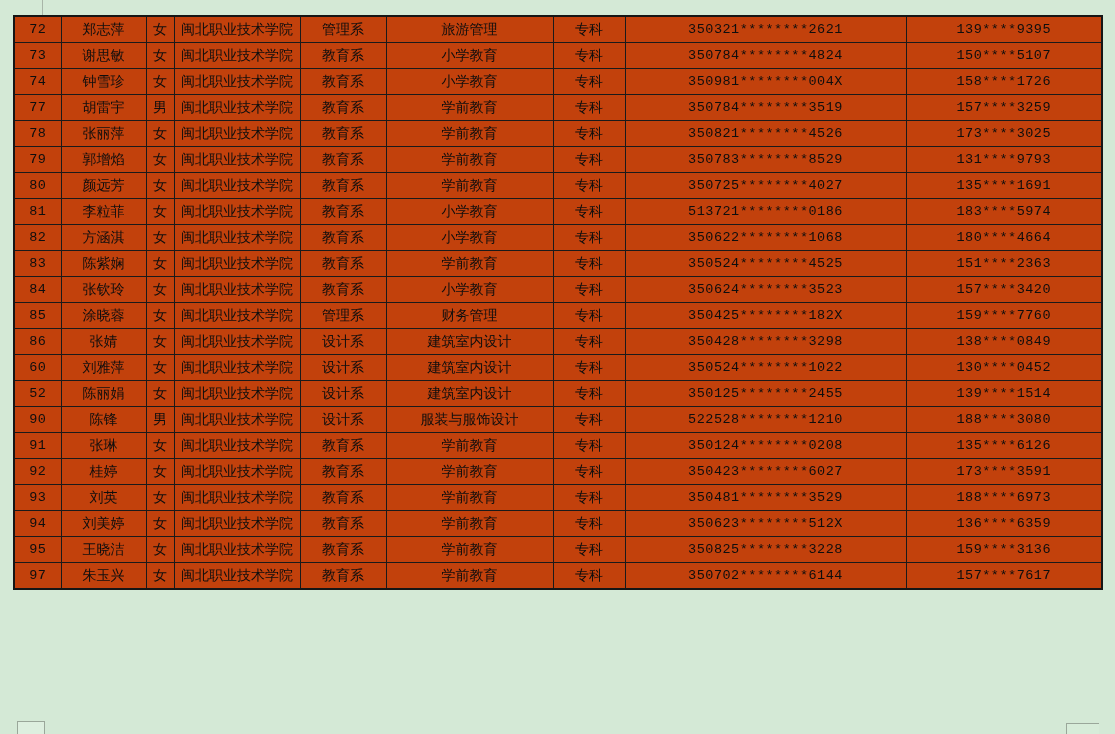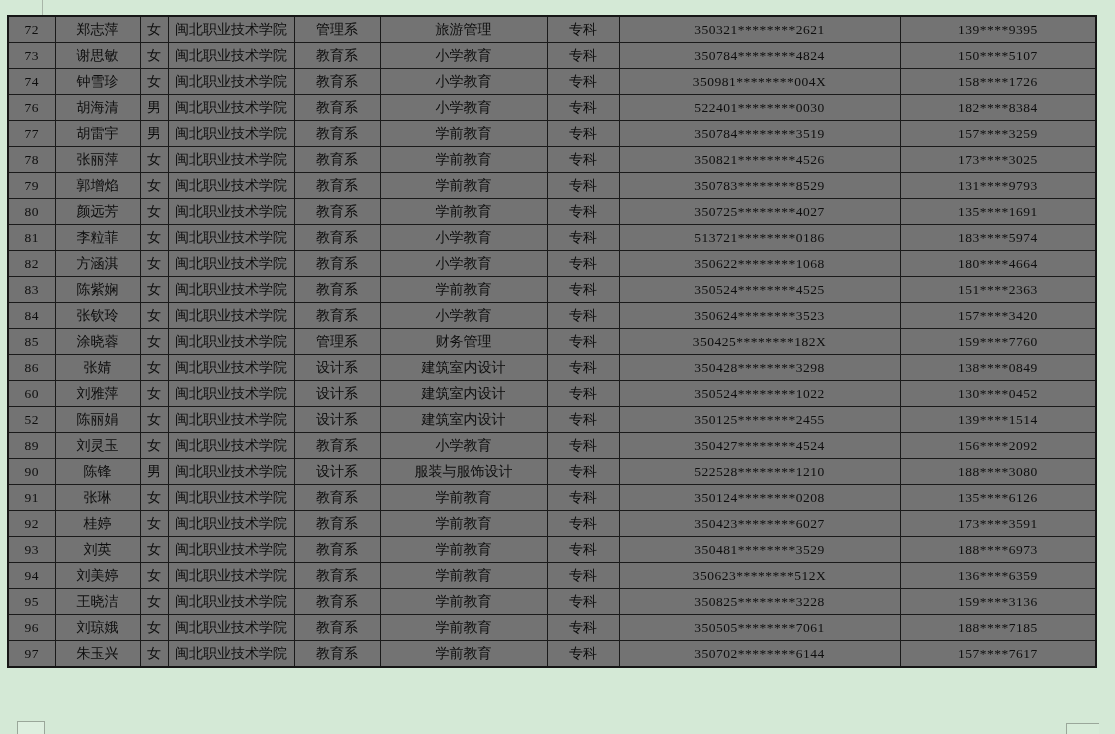--- a/index.html
+++ b/index.html
@@ -2,24 +2,25 @@
 <html><head>
 <meta charset="utf-8">
 <style>
   html,body{margin:0;padding:0;}
   body{
     width:1115px;height:734px;position:relative;overflow:hidden;
     background:#d4e9d6;
     font-family:"Liberation Serif","DejaVu Serif",serif;
   }
   .roster-table{
-    position:absolute;left:7px;top:15px;
+    position:absolute;left:13px;top:15px;
     border-collapse:collapse;table-layout:fixed;
-    background:#737373;
+    background:#c2410c;
     border:2px solid #161616;
+    font-family:Liberation Mono, monospace;
   }
   .roster-table td{
     border:1px solid #1a1a1a;
     height:25px;padding:0 2px;
     text-align:center;vertical-align:middle;
     font-size:14px;color:#0e0e0e;
     white-space:nowrap;overflow:hidden;
   }
   td.col-no, td.col-id_number, td.col-phone{font-size:13.5px;letter-spacing:0.5px;}
   col.c-no{width:47px}
@@ -81,31 +82,20 @@
         <td class="col-name">钟雪珍</td>
         <td class="col-gender">女</td>
         <td class="col-school">闽北职业技术学院</td>
         <td class="col-dept">教育系</td>
         <td class="col-major">小学教育</td>
         <td class="col-level">专科</td>
         <td class="col-id_number">350981********004X</td>
         <td class="col-phone">158****1726</td>
       </tr>
       <tr>
-        <td class="col-no">76</td>
-        <td class="col-name">胡海清</td>
-        <td class="col-gender">男</td>
-        <td class="col-school">闽北职业技术学院</td>
-        <td class="col-dept">教育系</td>
-        <td class="col-major">小学教育</td>
-        <td class="col-level">专科</td>
-        <td class="col-id_number">522401********0030</td>
-        <td class="col-phone">182****8384</td>
-      </tr>
-      <tr>
         <td class="col-no">77</td>
         <td class="col-name">胡雷宇</td>
         <td class="col-gender">男</td>
         <td class="col-school">闽北职业技术学院</td>
         <td class="col-dept">教育系</td>
         <td class="col-major">学前教育</td>
         <td class="col-level">专科</td>
         <td class="col-id_number">350784********3519</td>
         <td class="col-phone">157****3259</td>
       </tr>
@@ -224,31 +214,20 @@
         <td class="col-name">陈丽娟</td>
         <td class="col-gender">女</td>
         <td class="col-school">闽北职业技术学院</td>
         <td class="col-dept">设计系</td>
         <td class="col-major">建筑室内设计</td>
         <td class="col-level">专科</td>
         <td class="col-id_number">350125********2455</td>
         <td class="col-phone">139****1514</td>
       </tr>
       <tr>
-        <td class="col-no">89</td>
-        <td class="col-name">刘灵玉</td>
-        <td class="col-gender">女</td>
-        <td class="col-school">闽北职业技术学院</td>
-        <td class="col-dept">教育系</td>
-        <td class="col-major">小学教育</td>
-        <td class="col-level">专科</td>
-        <td class="col-id_number">350427********4524</td>
-        <td class="col-phone">156****2092</td>
-      </tr>
-      <tr>
         <td class="col-no">90</td>
         <td class="col-name">陈锋</td>
         <td class="col-gender">男</td>
         <td class="col-school">闽北职业技术学院</td>
         <td class="col-dept">设计系</td>
         <td class="col-major">服装与服饰设计</td>
         <td class="col-level">专科</td>
         <td class="col-id_number">522528********1210</td>
         <td class="col-phone">188****3080</td>
       </tr>
@@ -299,31 +278,20 @@
       <tr>
         <td class="col-no">95</td>
         <td class="col-name">王晓洁</td>
         <td class="col-gender">女</td>
         <td class="col-school">闽北职业技术学院</td>
         <td class="col-dept">教育系</td>
         <td class="col-major">学前教育</td>
         <td class="col-level">专科</td>
         <td class="col-id_number">350825********3228</td>
         <td class="col-phone">159****3136</td>
-      </tr>
-      <tr>
-        <td class="col-no">96</td>
-        <td class="col-name">刘琼娥</td>
-        <td class="col-gender">女</td>
-        <td class="col-school">闽北职业技术学院</td>
-        <td class="col-dept">教育系</td>
-        <td class="col-major">学前教育</td>
-        <td class="col-level">专科</td>
-        <td class="col-id_number">350505********7061</td>
-        <td class="col-phone">188****7185</td>
       </tr>
       <tr>
         <td class="col-no">97</td>
         <td class="col-name">朱玉兴</td>
         <td class="col-gender">女</td>
         <td class="col-school">闽北职业技术学院</td>
         <td class="col-dept">教育系</td>
         <td class="col-major">学前教育</td>
         <td class="col-level">专科</td>
         <td class="col-id_number">350702********6144</td>

